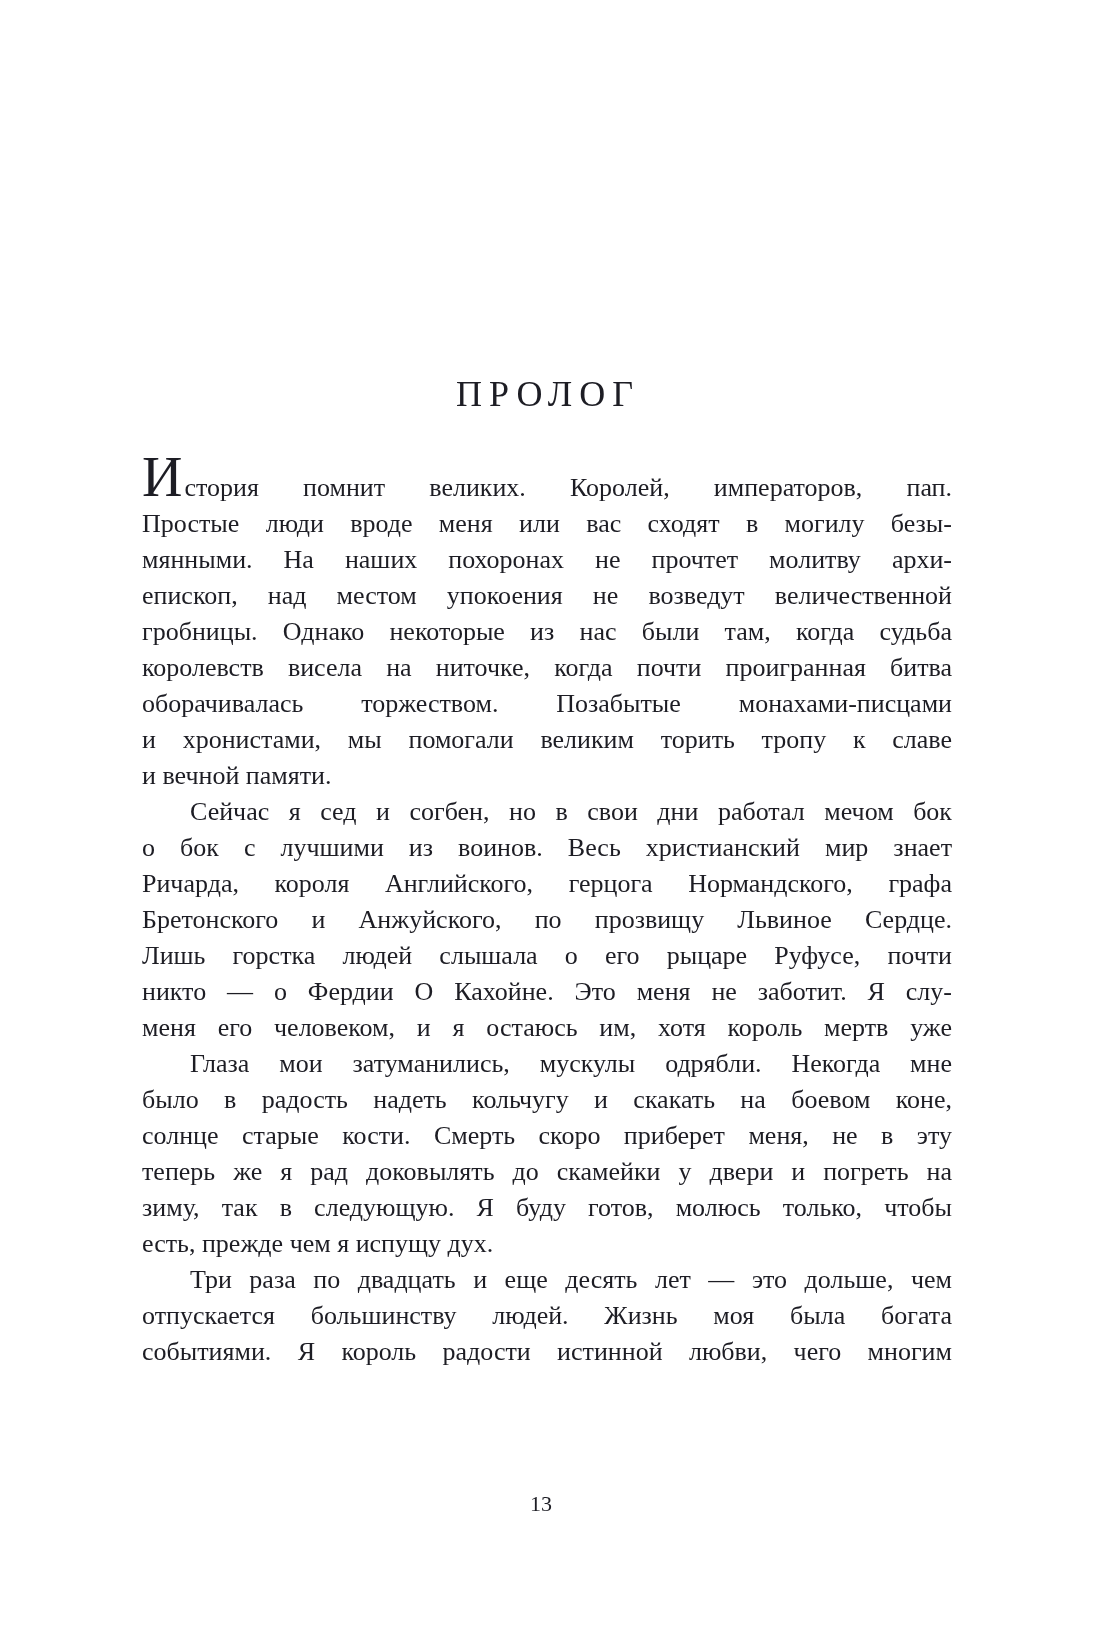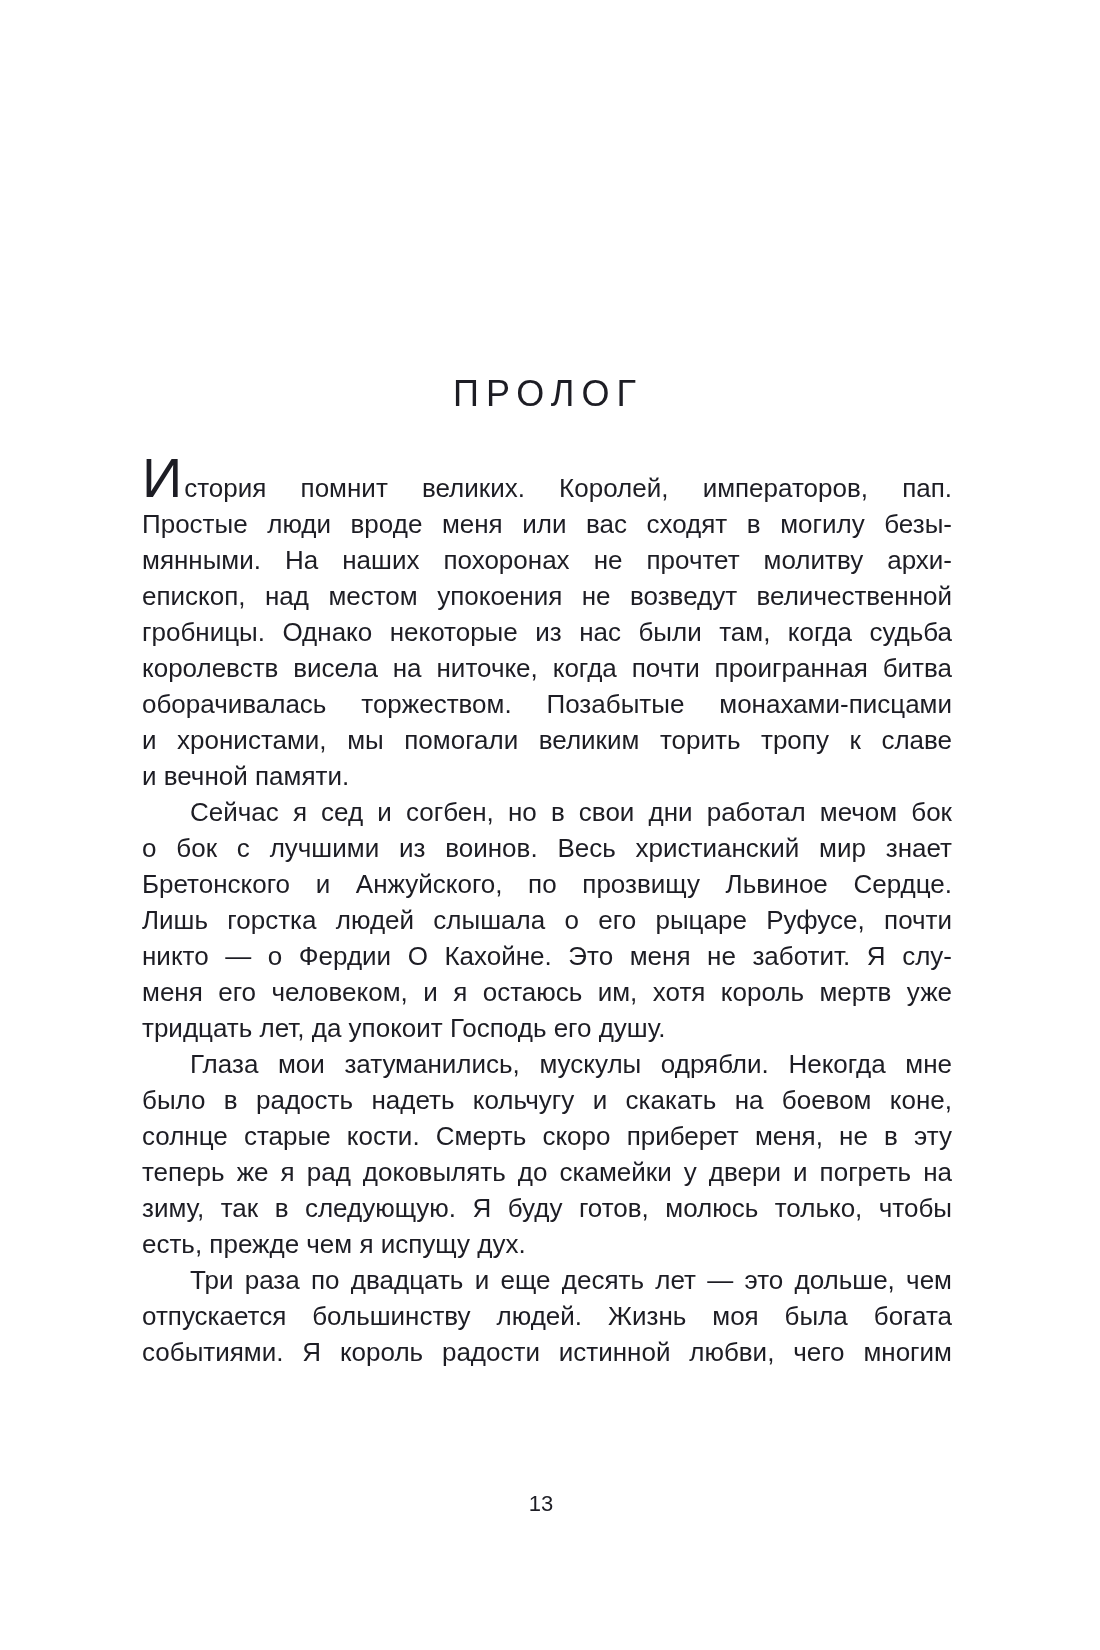--- a/index.html
+++ b/index.html
@@ -5,21 +5,21 @@
   html, body {
     margin: 0;
     padding: 0;
     background: #ffffff;
   }
   .page {
     position: relative;
     width: 1100px;
     height: 1650px;
     background: #ffffff;
-    font-family: Liberation Sans, sans-serif;
+    font-family: Liberation Serif, serif;
     color: #1d1d24;
     overflow: hidden;
   }
   .chapter-title {
     position: absolute;
     top: 372px;
     left: 130px;
     width: 822px;
     text-align: center;
     font-size: 36px;
@@ -78,25 +78,25 @@
       <div class="text-line">Простые люди вроде меня или вас сходят в могилу безы-</div>
       <div class="text-line">мянными. На наших похоронах не прочтет молитву архи-</div>
       <div class="text-line">епископ, над местом упокоения не возведут величественной</div>
       <div class="text-line">гробницы. Однако некоторые из нас были там, когда судьба</div>
       <div class="text-line">королевств висела на ниточке, когда почти проигранная битва</div>
       <div class="text-line">оборачивалась торжеством. Позабытые монахами-писцами</div>
       <div class="text-line">и хронистами, мы помогали великим торить тропу к славе</div>
       <div class="text-line para-end">и вечной памяти.</div>
       <div class="text-line indent">Сейчас я сед и согбен, но в свои дни работал мечом бок</div>
       <div class="text-line">о бок с лучшими из воинов. Весь христианский мир знает</div>
+      <div class="text-line">Ричарда, короля Английского, герцога Нормандского, графа</div>
       <div class="text-line">Бретонского и Анжуйского, по прозвищу Львиное Сердце.</div>
       <div class="text-line">Лишь горстка людей слышала о его рыцаре Руфусе, почти</div>
       <div class="text-line">никто — о Фердии О Кахойне. Это меня не заботит. Я слу-</div>
       <div class="text-line">меня его человеком, и я остаюсь им, хотя король мертв уже</div>
-      <div class="text-line para-end">тридцать лет, да упокоит Господь его душу.</div>
       <div class="text-line indent">Глаза мои затуманились, мускулы одрябли. Некогда мне</div>
       <div class="text-line">было в радость надеть кольчугу и скакать на боевом коне,</div>
       <div class="text-line">солнце старые кости. Смерть скоро приберет меня, не в эту</div>
       <div class="text-line">теперь же я рад доковылять до скамейки у двери и погреть на</div>
       <div class="text-line">зиму, так в следующую. Я буду готов, молюсь только, чтобы</div>
       <div class="text-line para-end">есть, прежде чем я испущу дух.</div>
       <div class="text-line indent">Три раза по двадцать и еще десять лет — это дольше, чем</div>
       <div class="text-line">отпускается большинству людей. Жизнь моя была богата</div>
       <div class="text-line">событиями. Я король радости истинной любви, чего многим</div>
     </div>

